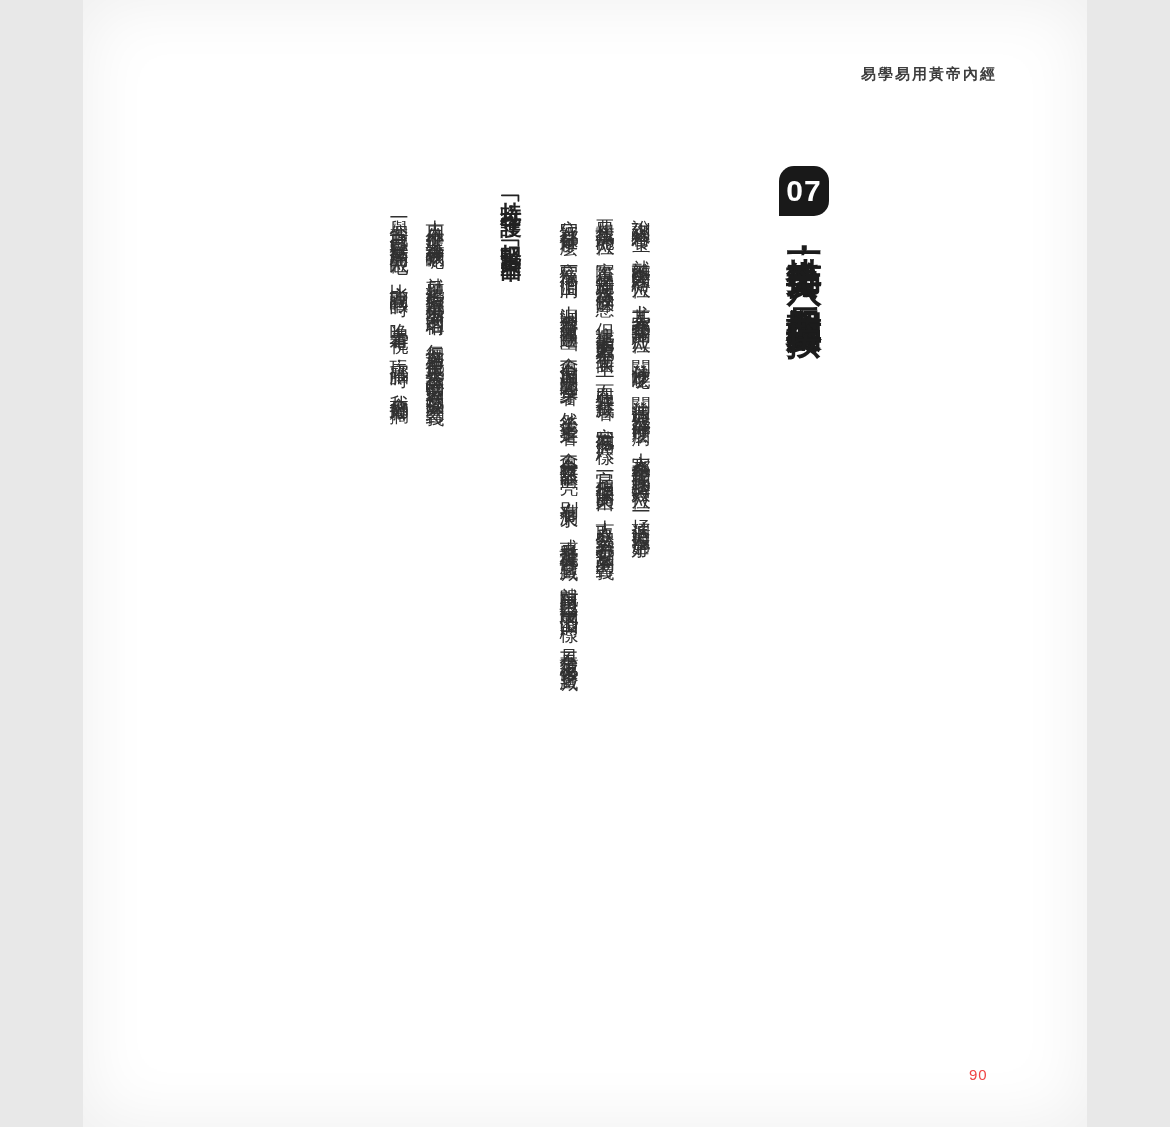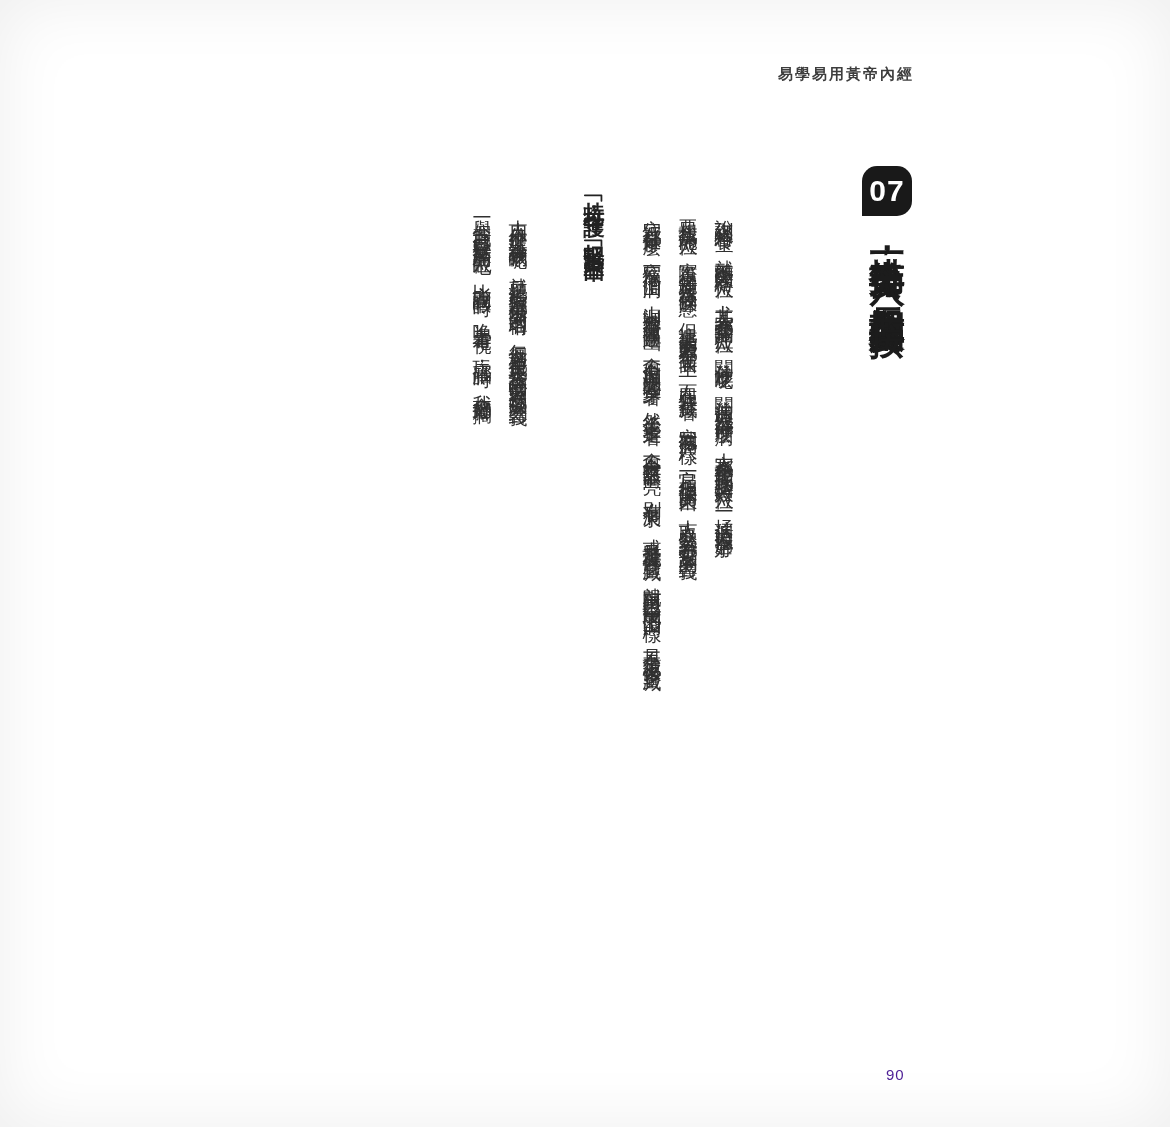--- a/index.html
+++ b/index.html
@@ -1,18 +1,18 @@
 <!DOCTYPE html>
 <html lang="zh-Hant"><head>
 <meta charset="utf-8">
 <style>
   html, body { margin: 0; padding: 0; background: #e8e8e8; }
   .page {
     position: relative;
-    width: 1170px;
+    width: 1004px;
     height: 1127px;
     margin: 0 auto;
     background: #ffffff;
     box-shadow: inset 0 0 70px rgba(0,0,0,0.07);
     overflow: hidden;
     color: #2e2e2e;
     font-family: "Liberation Serif", serif;
   }
   
   .running-head {
@@ -86,21 +86,21 @@
     letter-spacing: 3px;
     color: #222222;
     line-height: 40px;
   }
   .page-number {
     position: absolute;
     top: 1066px;
     left: 886px;
     font-family: "Liberation Sans", sans-serif;
     font-size: 15px;
-    color: #4c1d95;
+    color: #ef4444;
     letter-spacing: 1px;
   }
 </style>
 </head>
 <body>
 
 <div class="page">
 
   <div class="running-head">易學易用黃帝內經</div>
 

